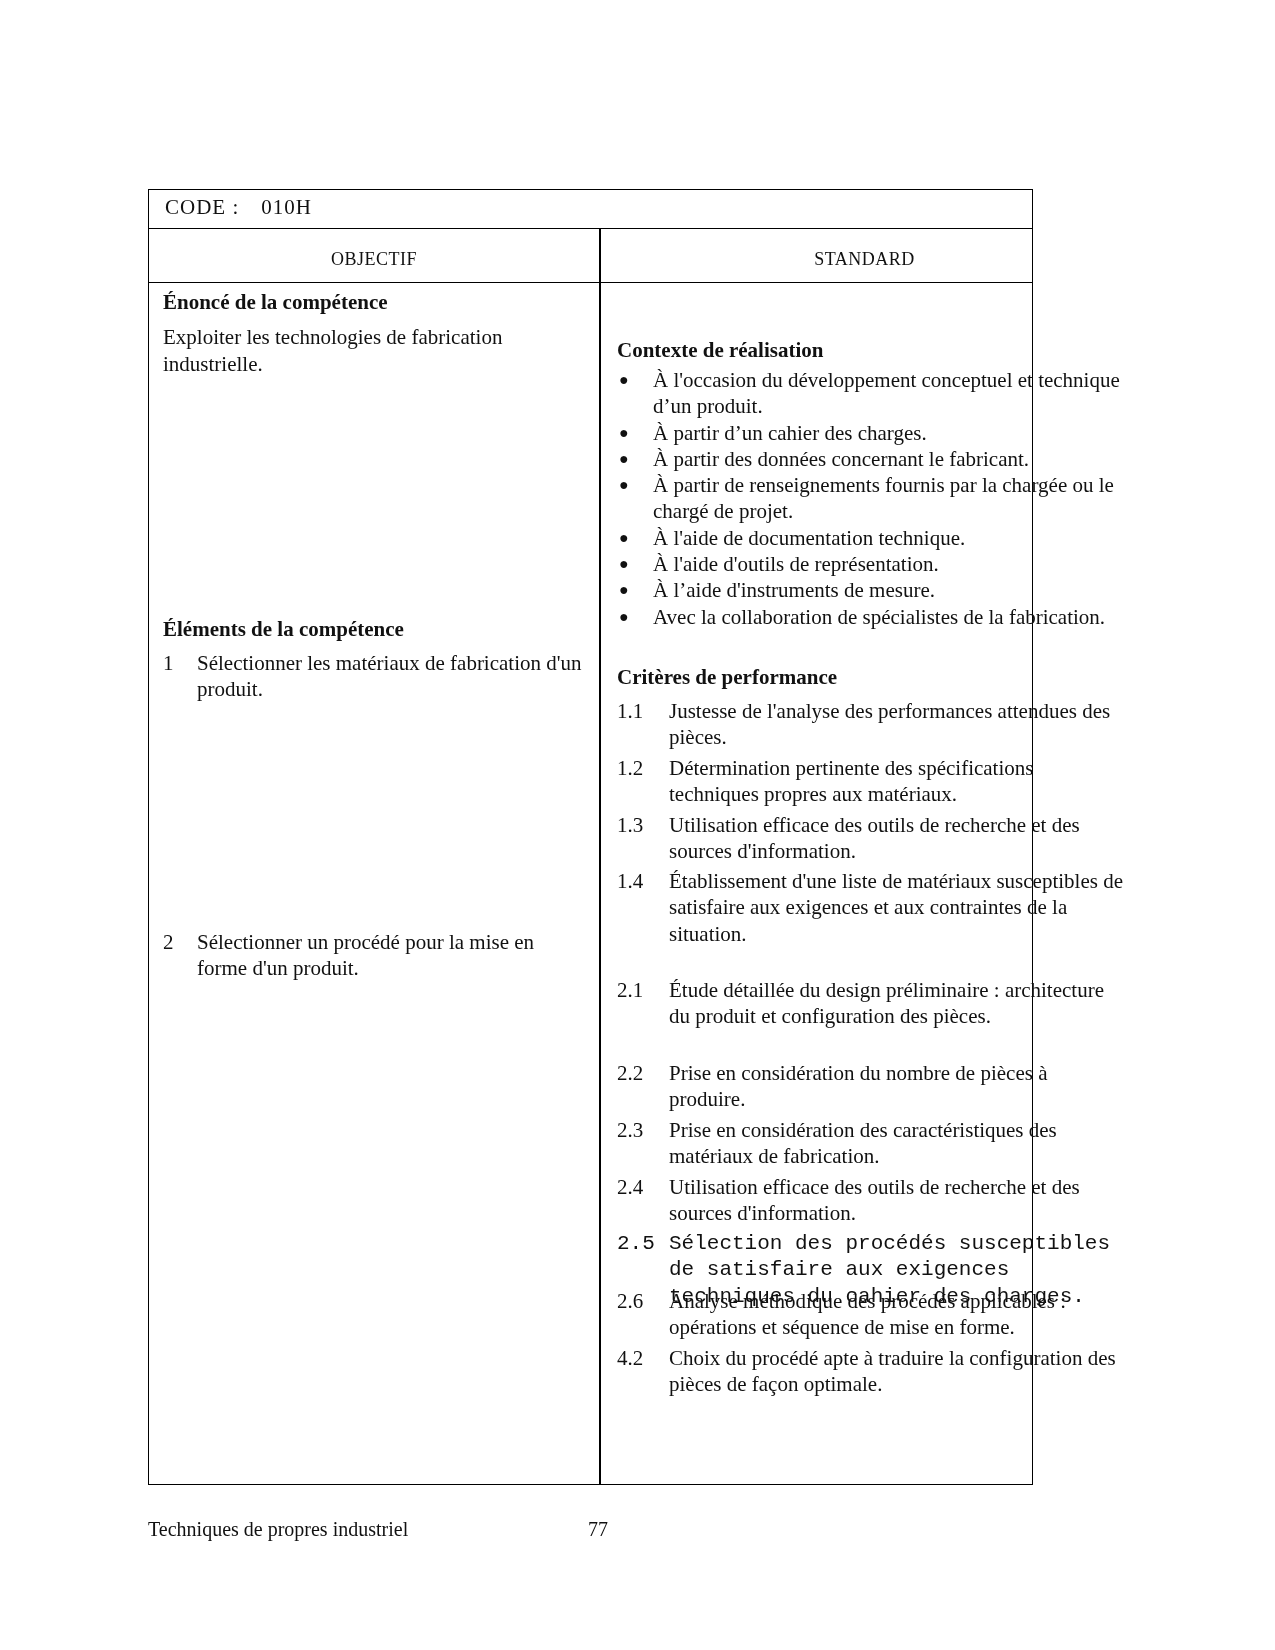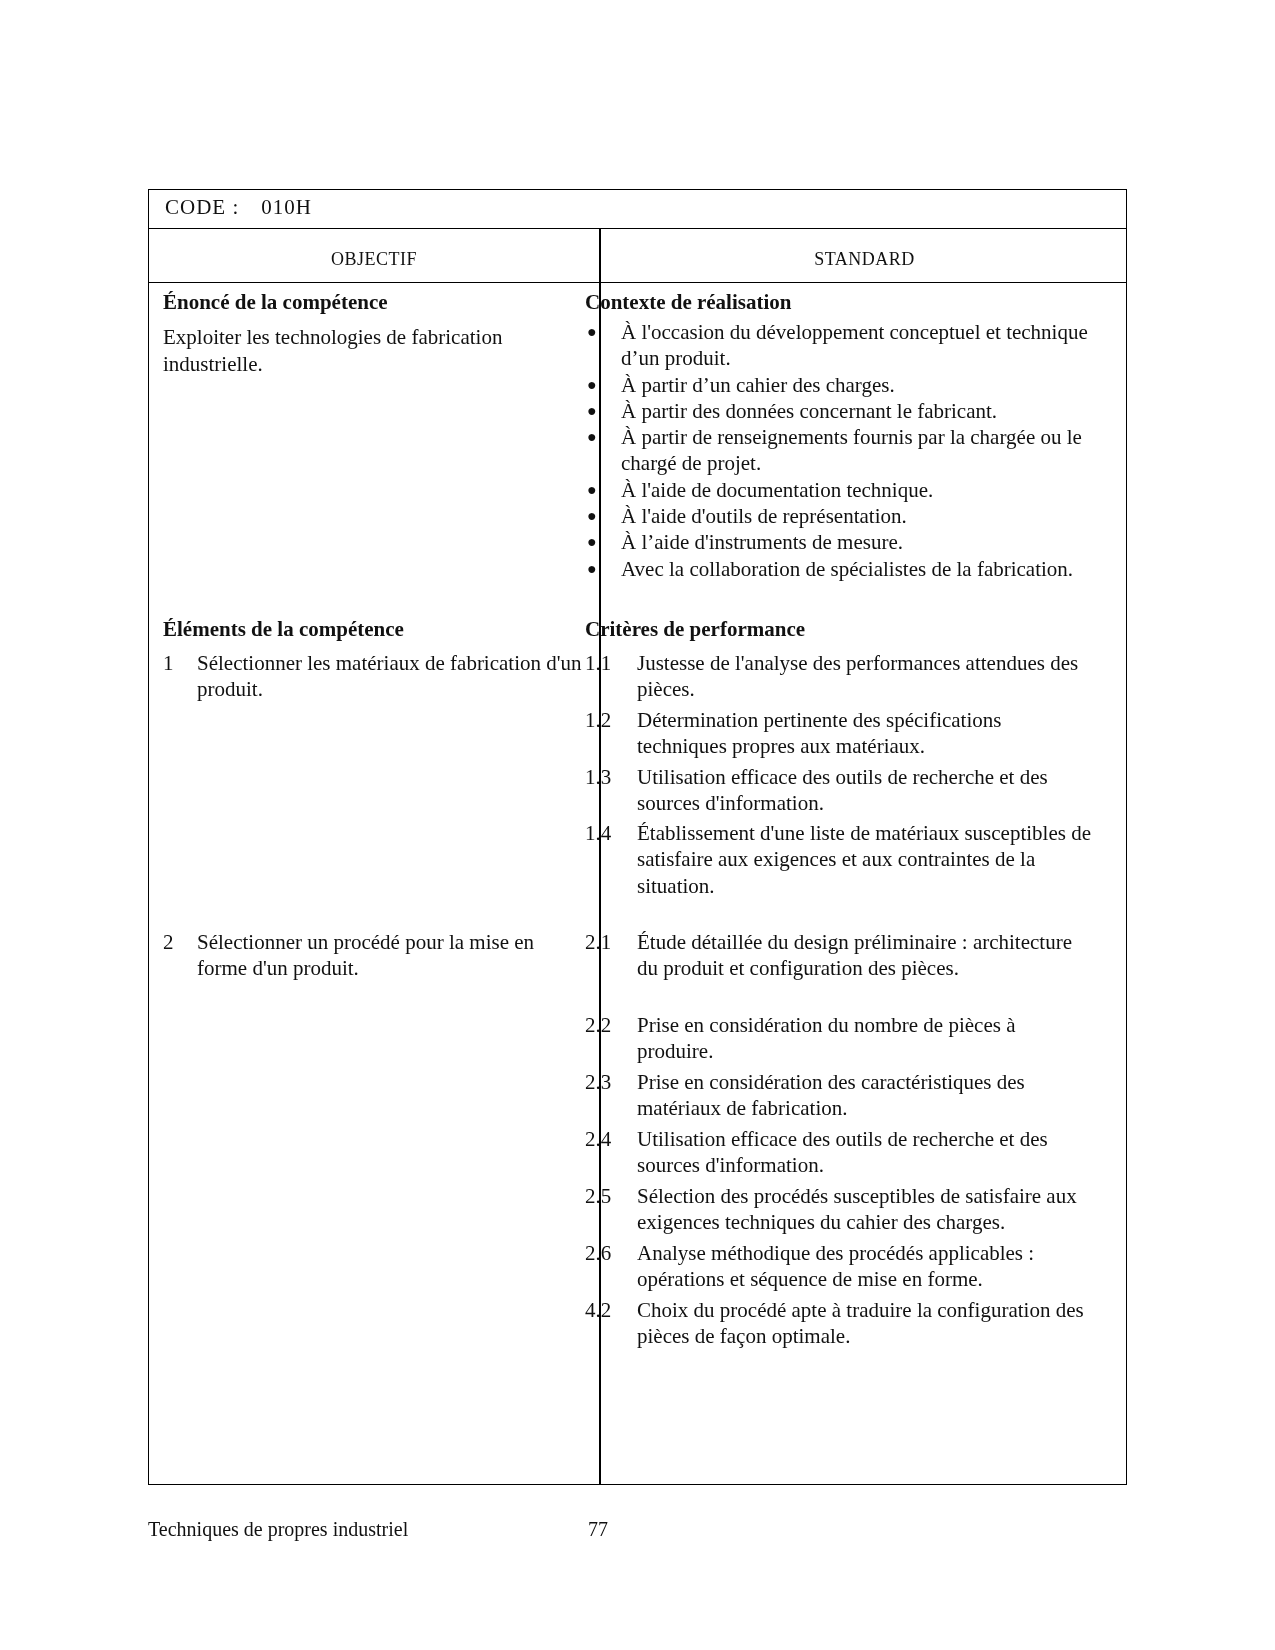--- a/index.html
+++ b/index.html
@@ -3,21 +3,21 @@
 <meta charset="utf-8">
 <style>
   html, body { margin: 0; padding: 0; background: #ffffff; }
   body {
     width: 1275px; height: 1650px; position: relative; overflow: hidden;
     font-family: "DejaVu Serif", "Liberation Serif", serif;
     color: #111;
   }
   .page { position: absolute; left: 0; top: 0; width: 1275px; height: 1650px; }
   .tbl {
-    position: absolute; left: 148px; top: 189px; width: 979px; height: 1296px;
+    position: absolute; left: 148px; top: 189px; width: 885px; height: 1296px;
     border: 1.5px solid #000; box-sizing: border-box; padding-left: 44px;
   }
   .code-row {
     position: absolute; left: 0; top: 0; right: 0; height: 39px;
     border-bottom: 1.5px solid #000; box-sizing: border-box;
   }
   .code-text {
     position: absolute; left: 16px; top: 5px;
     font-size: 21px; letter-spacing: 1px; font-weight: normal;
     font-family: "Liberation Serif", serif;
@@ -33,21 +33,21 @@
   }
   .hdr {
     position: absolute; top: 20px; font-size: 18px; letter-spacing: 0.5px;
     font-family: "Liberation Serif", serif; text-align: center;
   }
   .hdr.left { left: 0; width: 450px; }
   .hdr.right { left: 452px; width: 527px; }
 
   .col { position: absolute; top: 93px; bottom: 0; font-family: "Liberation Serif", serif; }
   .col.left { left: 14px; width: 430px; }
-  .col.right { left: 436px; width: 510px; }
+  .col.right { left: 468px; width: 510px; margin-top: 48px; }
 
   .sec-title {
     position: absolute; font-weight: bold; font-size: 21px; line-height: 26px;
     font-family: "Liberation Serif", serif;
   }
   .para {
     position: absolute; font-size: 21px; line-height: 27px;
   }
   .bullet-list { position: absolute; left: 0; width: 510px; margin: 0; padding: 0; list-style: none; }
   .bullet-list li {
@@ -139,21 +139,21 @@
         <span class="t">Prise en considération du nombre de pièces à produire.</span>
       </div>
       <div class="num-item crit" style="top:786px; width:510px;">
         <span class="n">2.3</span>
         <span class="t">Prise en considération des caractéristiques des matériaux de fabrication.</span>
       </div>
       <div class="num-item crit" style="top:843px; width:510px;">
         <span class="n">2.4</span>
         <span class="t">Utilisation efficace des outils de recherche et des sources d'information.</span>
       </div>
-      <div class="num-item crit" style="top:900px; width:510px;">
+      <div class="num-item crit" style="top:900px; width:510px;font-family:Liberation Mono, monospace;">
         <span class="n">2.5</span>
         <span class="t">Sélection des procédés susceptibles de satisfaire aux exigences techniques du cahier des charges.</span>
       </div>
       <div class="num-item crit" style="top:957px; width:510px;">
         <span class="n">2.6</span>
         <span class="t">Analyse méthodique des procédés applicables : opérations et séquence de mise en forme.</span>
       </div>
       <div class="num-item crit" style="top:1014px; width:510px;">
         <span class="n">4.2</span>
         <span class="t">Choix du procédé apte à traduire la configuration des pièces de façon optimale.</span>

